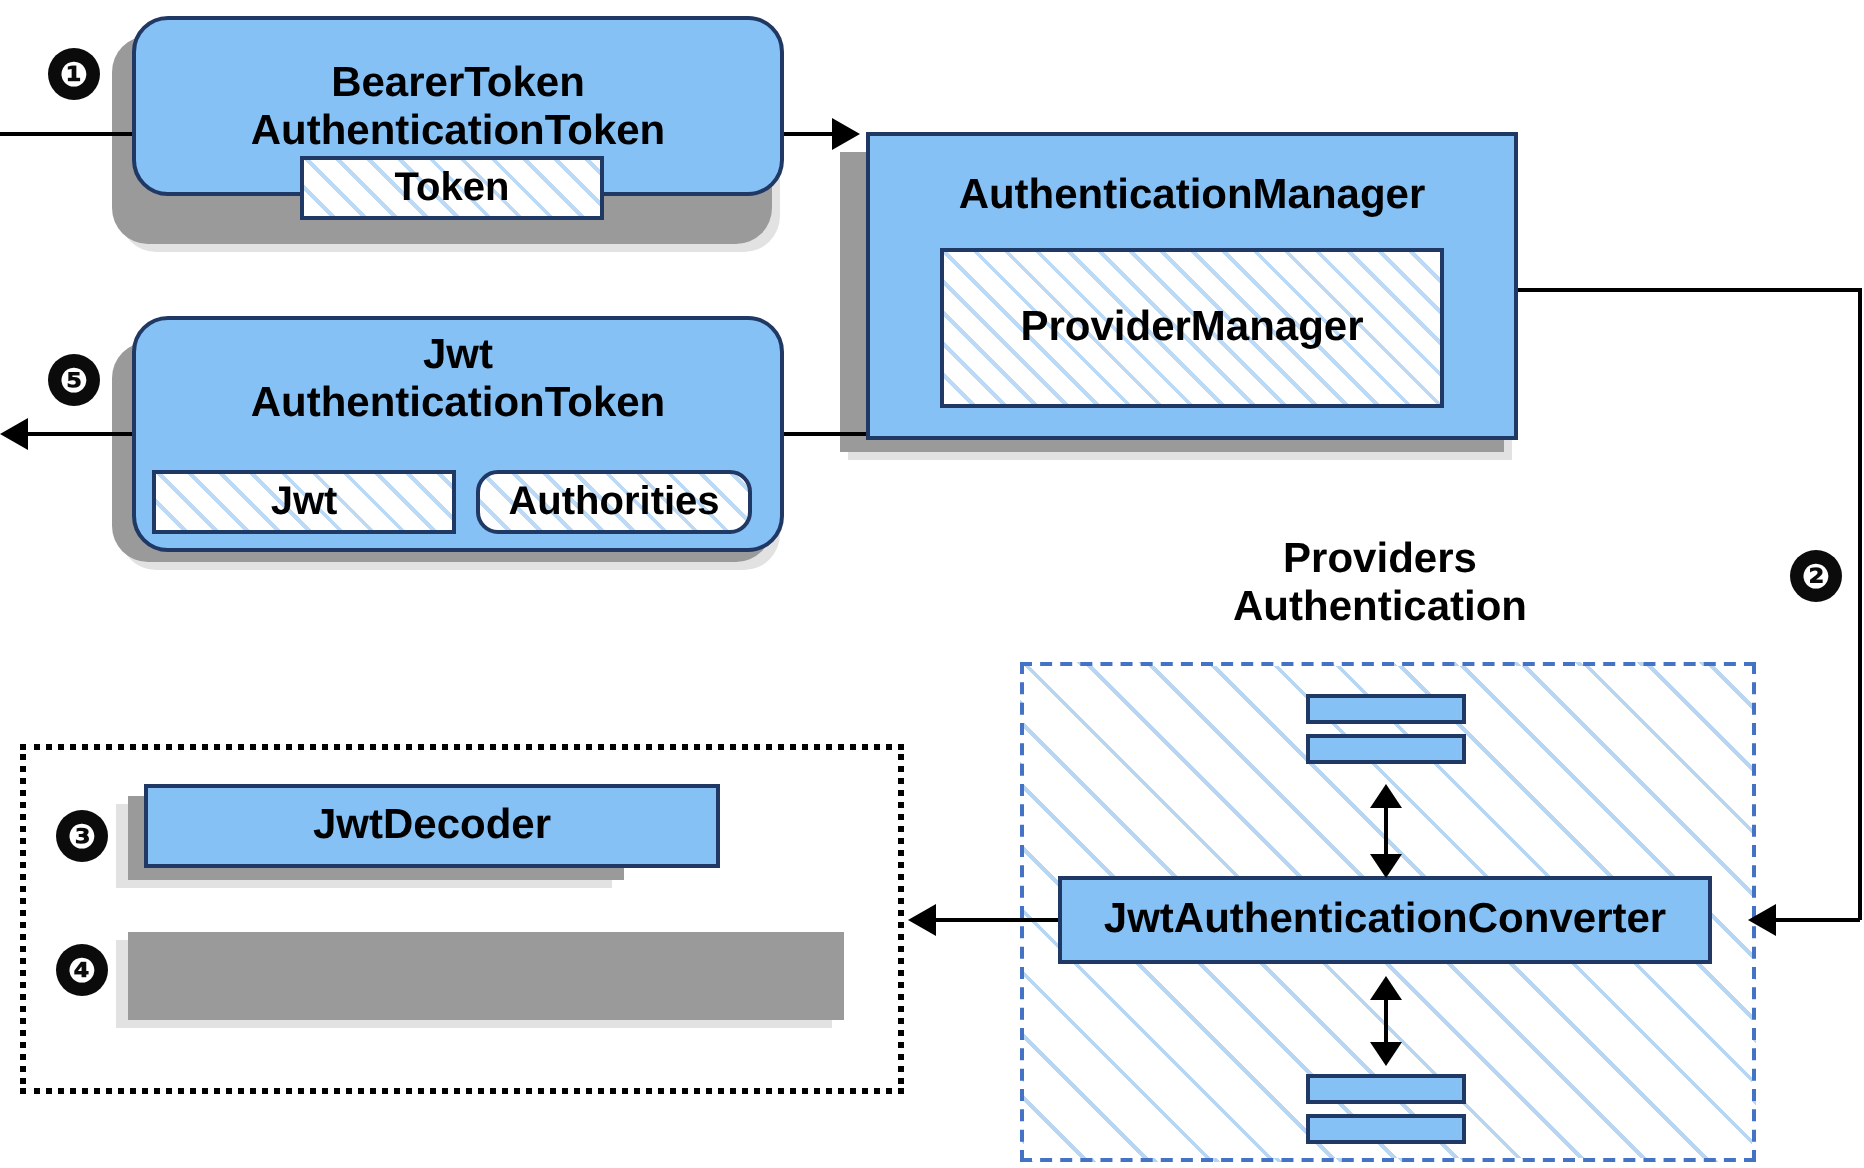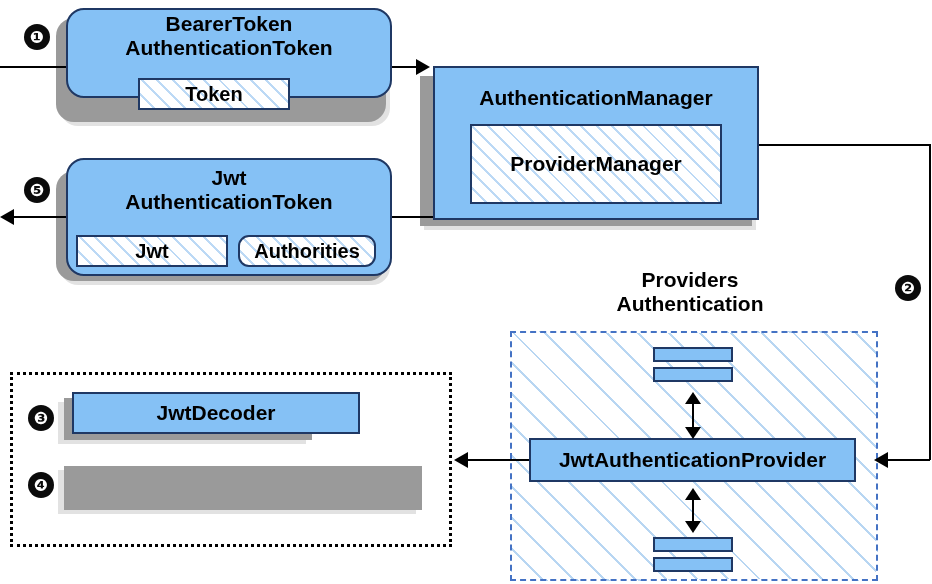--- a/index.html
+++ b/index.html
@@ -70,25 +70,25 @@
                z-index:8;line-height:1.15;}
 </style>
 </head>
 <body>
 
 <div id="stage">
 
   <div class="shadow2 round" style="left:60px;top:22px;width:330px;height:104px;"></div>
   <div class="shadow1 round" style="left:56px;top:18px;width:330px;height:104px;"></div>
   <div class="node round" style="left:66px;top:8px;width:326px;height:90px;flex-direction:column;
-              justify-content:flex-start;padding-top:2px;font-size:21px;">
+              justify-content:flex-start;padding-top:20px;font-size:21px;">
     <span>BearerToken</span>
     <span>AuthenticationToken</span>
   </div>
-  <div class="hatch" style="left:138px;top:78px;width:152px;height:32px;font-size:20px;">
+  <div class="hatch" style="left:150px;top:78px;width:152px;height:32px;font-size:20px;">
     <span>Token</span>
   </div>
 
   <div class="badge" style="left:24px;top:24px;">
     <span>❶</span>
   </div>
   <div class="ln-h" style="left:0px;top:66px;width:70px;"></div>
 
   <div class="shadow2 round" style="left:60px;top:175px;width:330px;height:110px;"></div>
   <div class="shadow1 round" style="left:56px;top:171px;width:330px;height:110px;"></div>
@@ -143,21 +143,21 @@
   <div class="bar" style="left:653px;top:347px;width:80px;height:15px;"></div>
   <div class="bar" style="left:653px;top:367px;width:80px;height:15px;"></div>
 
   <div class="arrow up" style="left:685px;top:392px;"></div>
   <div class="ln-v" style="left:692px;top:398px;height:34px;"></div>
   <div class="arrow down" style="left:685px;top:427px;"></div>
 
   <div class="shadow2" style="left:524px;top:450px;width:330px;height:44px;"></div>
   <div class="shadow1" style="left:520px;top:446px;width:330px;height:44px;"></div>
   <div class="node" style="left:529px;top:438px;width:327px;height:44px;font-size:21px;">
-    <span>JwtAuthenticationProvider</span>
+    <span>JwtAuthenticationConverter</span>
   </div>
 
   <div class="arrow up" style="left:685px;top:488px;"></div>
   <div class="ln-v" style="left:692px;top:494px;height:32px;"></div>
   <div class="arrow down" style="left:685px;top:521px;"></div>
 
   <div class="bar" style="left:653px;top:537px;width:80px;height:15px;"></div>
   <div class="bar" style="left:653px;top:557px;width:80px;height:15px;"></div>
 
   <div class="dotted-box" style="left:10px;top:372px;width:442px;height:175px;"></div>

